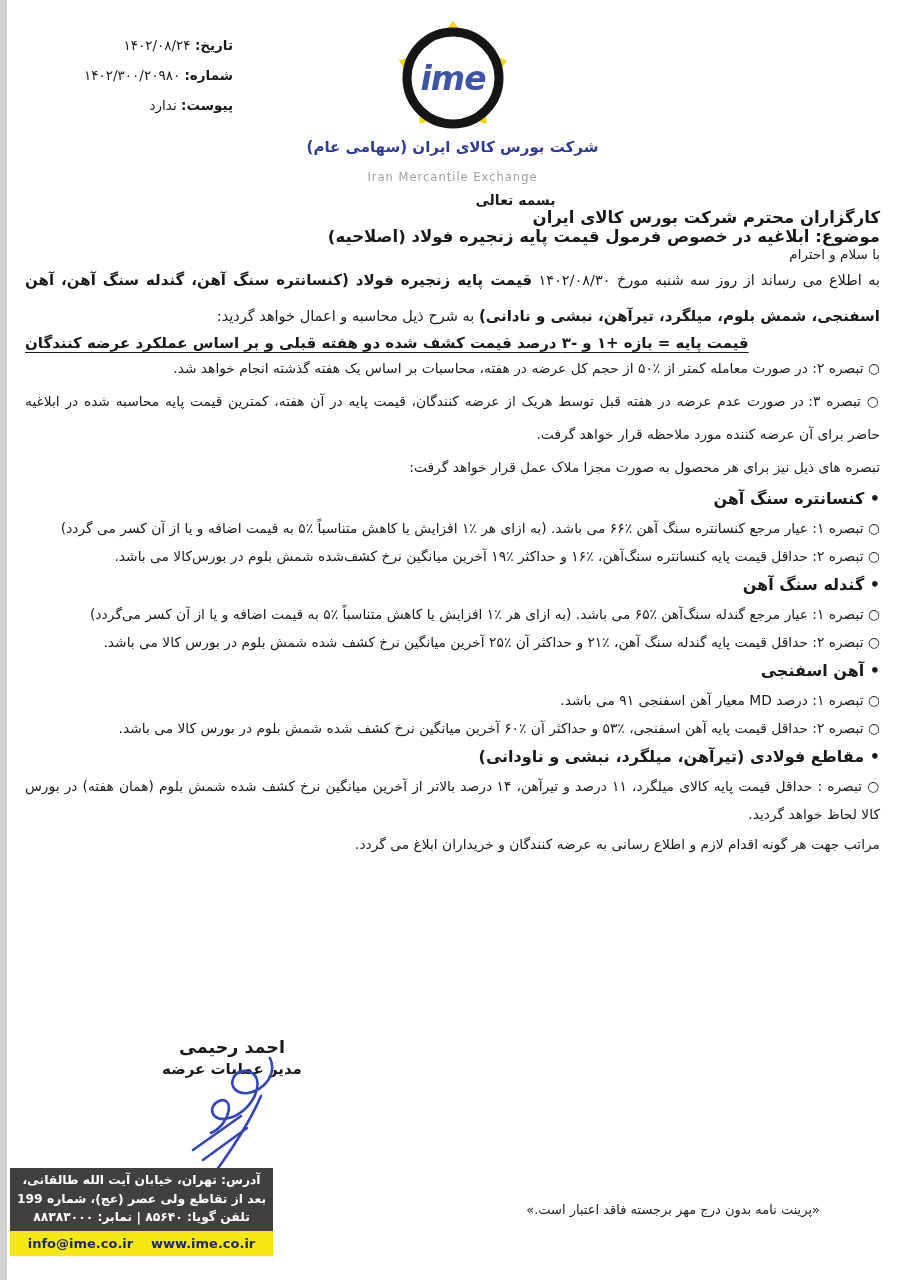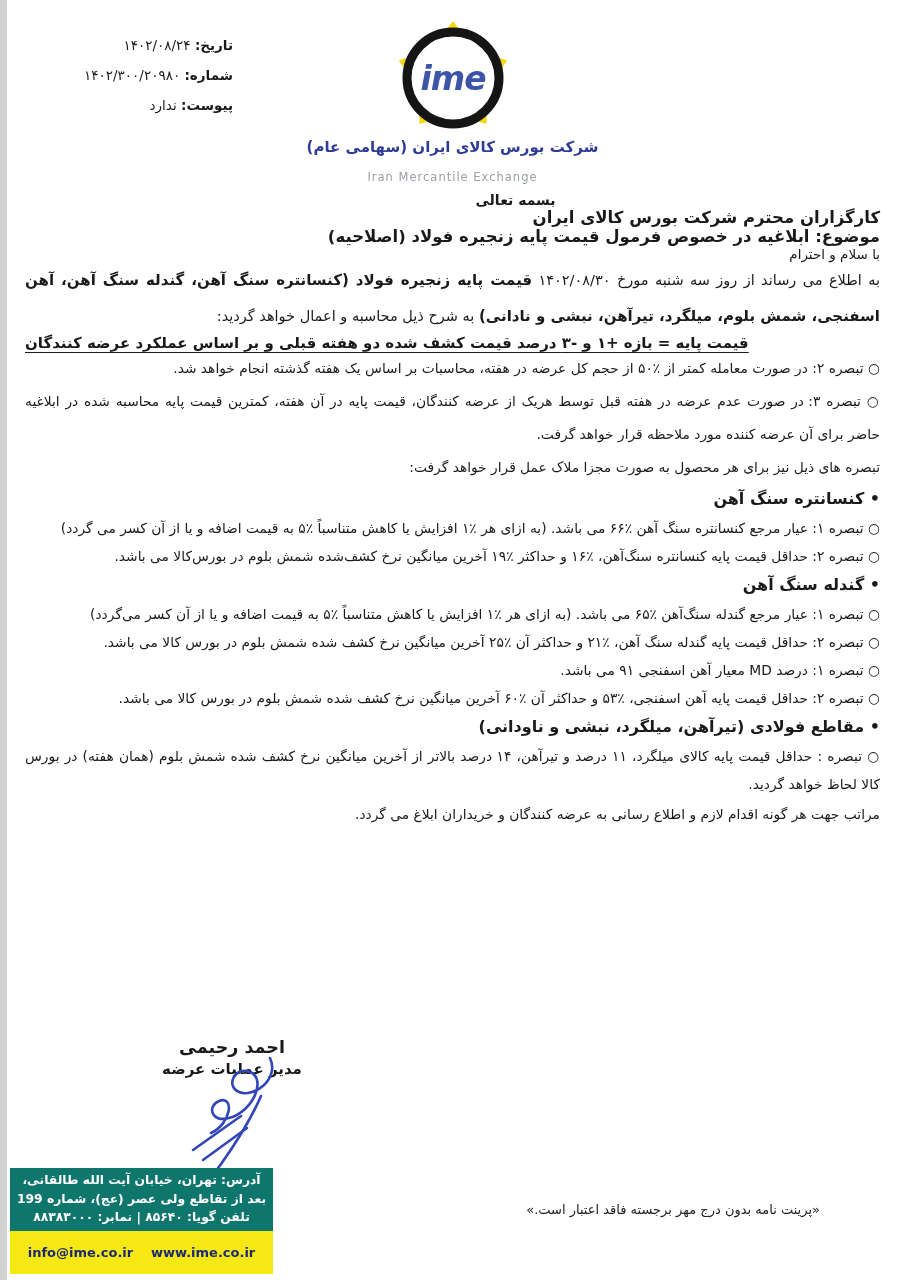--- a/index.html
+++ b/index.html
@@ -31,24 +31,24 @@
   .mention{line-height:33px;font-size:13.8px;margin-bottom:4px;}
   .sec-h{font-weight:bold;font-size:16px;line-height:30px;text-align:right;}
   .snote{line-height:28px;font-size:13.8px;}
   .closing{margin-top:18px;line-height:33px;font-size:13.8px;text-align:right;}
   
   .sig{position:absolute;left:112px;top:1035px;width:240px;text-align:center;direction:rtl;z-index:0;}
   .sig .name{font-weight:bold;font-size:17.5px;line-height:24px;}
   .sig .title{font-weight:bold;font-size:15px;line-height:20px;}
   .sig-svg{position:absolute;left:95px;top:1038px;z-index:1;pointer-events:none;}
   
-  .addr-box{position:absolute;left:10px;top:1168px;width:263px;height:60px;background:#0f766e;
+  .addr-box{position:absolute;left:10px;top:1168px;width:263px;height:60px;background:#404040;
             color:#ffffff;direction:rtl;text-align:center;font-size:12.3px;font-weight:bold;
             line-height:18.5px;padding-top:3px;box-sizing:content-box;z-index:2;}
-  .mail-bar{position:absolute;left:10px;top:1231px;width:263px;height:43px;background:#f6e913;
+  .mail-bar{position:absolute;left:10px;top:1231px;width:263px;height:25px;background:#f6e913;
             display:flex;align-items:center;justify-content:space-evenly;z-index:2;}
   .mail-bar span{font-size:13px;font-weight:bold;color:#1c2a74;}
   .valid-note{position:absolute;right:85px;top:1202px;direction:rtl;font-size:13px;color:#222;}
 </style>
 </head>
 <body>
 
 <div class="scan-edge"></div>
 
 <div class="meta">
@@ -92,20 +92,21 @@
   <p class="mention">تبصره های ذیل نیز برای هر محصول به صورت مجزا ملاک عمل قرار خواهد گرفت:</p>
 
   <p class="sec-h">• کنسانتره سنگ آهن</p>
   <p class="snote">○ تبصره ۱: عیار مرجع کنسانتره سنگ آهن ٪۶۶ می باشد. (به ازای هر ٪۱ افزایش یا کاهش متناسباً ٪۵ به قیمت اضافه و یا از آن کسر می گردد)</p>
   <p class="snote">○ تبصره ۲: حداقل قیمت پایه کنسانتره سنگ‌آهن، ٪۱۶ و حداکثر ٪۱۹ آخرین میانگین نرخ کشف‌شده شمش بلوم در بورس‌کالا می باشد.</p>
 
   <p class="sec-h">• گندله سنگ آهن</p>
   <p class="snote">○ تبصره ۱: عیار مرجع گندله سنگ‌آهن ٪۶۵ می باشد. (به ازای هر ٪۱ افزایش یا کاهش متناسباً ٪۵ به قیمت اضافه و یا از آن کسر می‌گردد)</p>
   <p class="snote">○ تبصره ۲: حداقل قیمت پایه گندله سنگ آهن، ٪۲۱ و حداکثر آن ٪۲۵ آخرین میانگین نرخ کشف شده شمش بلوم در بورس کالا می باشد.</p>
 
+  <p class="sec-h">• آهن اسفنجی</p>
   <p class="snote">○ تبصره ۱: درصد MD معیار آهن اسفنجی ۹۱ می باشد.</p>
   <p class="snote">○ تبصره ۲: حداقل قیمت پایه آهن اسفنجی، ٪۵۳ و حداکثر آن ٪۶۰ آخرین میانگین نرخ کشف شده شمش بلوم در بورس کالا می باشد.</p>
 
   <p class="sec-h">• مقاطع فولادی (تیرآهن، میلگرد، نبشی و ناودانی)</p>
   <p class="snote">○ تبصره : حداقل قیمت پایه کالای میلگرد، ۱۱ درصد و تیرآهن، ۱۴ درصد بالاتر از آخرین میانگین نرخ کشف شده شمش بلوم (همان هفته) در بورس کالا لحاظ خواهد گردید.</p>
 
   <p class="closing">مراتب جهت هر گونه اقدام لازم و اطلاع رسانی به عرضه کنندگان و خریداران ابلاغ می گردد.</p>
 </div>
 
 <div class="sig">

